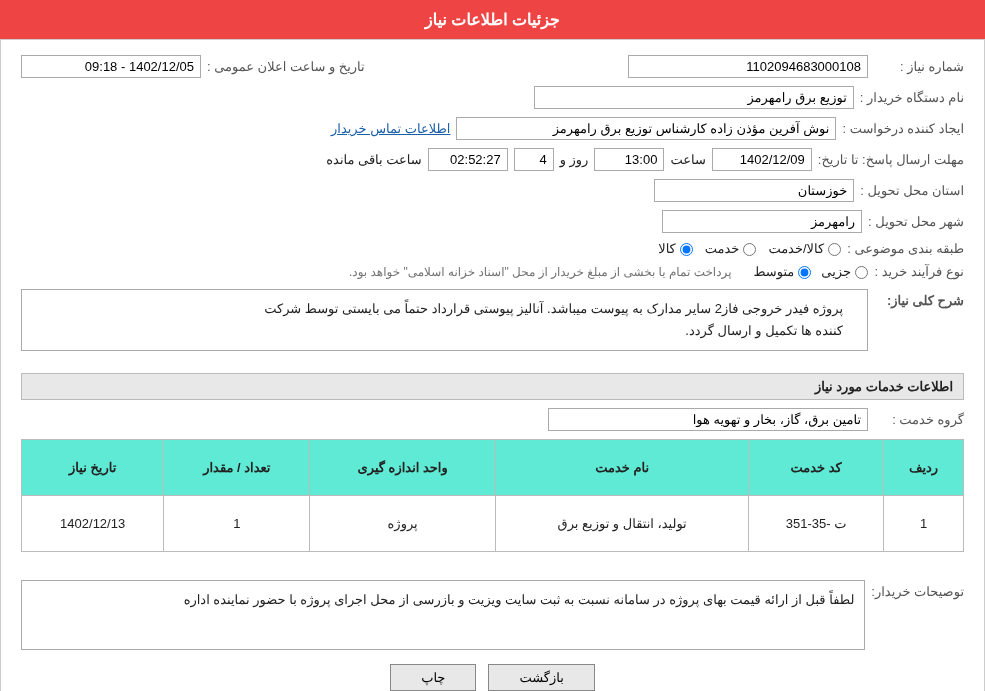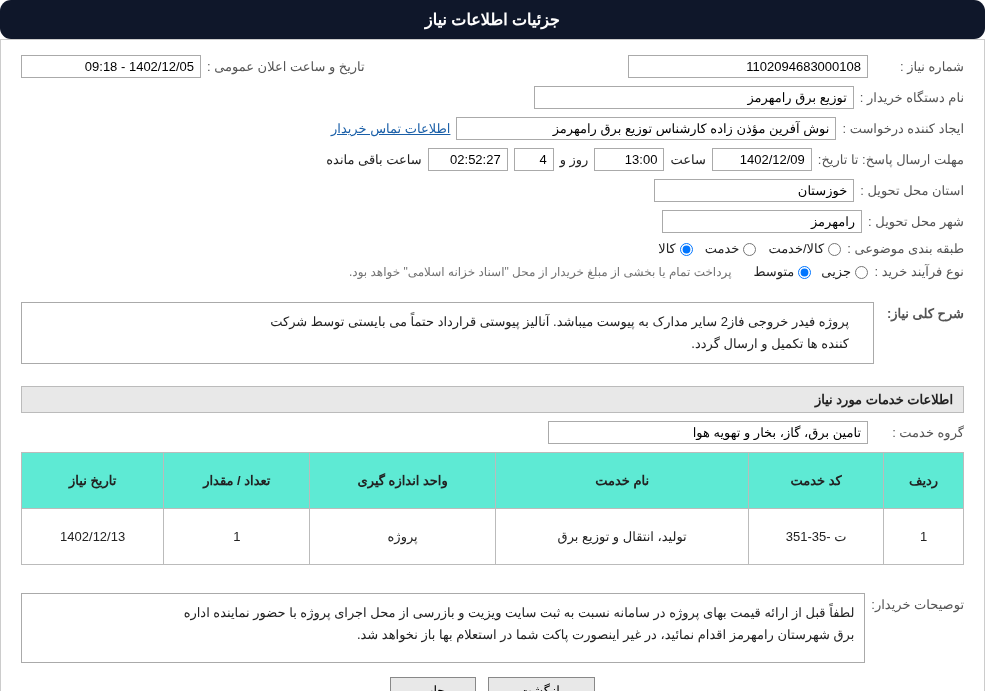--- a/index.html
+++ b/index.html
@@ -9,27 +9,26 @@
       background: #f0f0f0;
       direction: rtl;
       color: #222;
     }
     .page-wrapper {
       max-width: 985px;
       margin: 0 auto;
       background: #fff;
     }
     .header-bar {
-      background: #0f172a;
+      background: #ef4444;
       color: #fff;
       text-align: center;
       padding: 10px 0;
       font-size: 16px;
       font-weight: bold;
-      border-radius: 11px;
     }
     .content {
       padding: 15px 20px;
       border: 1px solid #ccc;
     }
     .form-row {
       display: flex;
       align-items: center;
       margin-bottom: 8px;
       gap: 6px;
@@ -218,21 +217,21 @@
           <span>جزیی</span>
         </label>
         <label class="radio-label">
           <input type="radio" name="process" checked="" style="">
           <span>متوسط</span>
         </label>
       </div>
       <span style="margin-right:16px; color:#737373; font-size:12px;">پرداخت تمام یا بخشی از مبلغ خریدار از محل "اسناد خزانه اسلامی" خواهد بود.</span>
     </div>
 
-    <div style="display:flex; align-items:flex-start; margin-bottom:10px; margin-top:23px;">
+    <div style="display:flex; align-items:flex-start; gap:6px; margin-bottom:10px; margin-top:10px;">
       <span class="label" style="padding-top:4px; font-weight:bold;">شرح کلی نیاز:</span>
       <div class="note-box" style="flex:1;">
         <div>پروژه فیدر خروجی فاز2 سایر مدارک به پیوست میباشد. آنالیز پیوستی قرارداد حتماً می بایستی توسط شرکت</div>
         <div>کننده ها تکمیل و ارسال گردد.</div>
       </div>
     </div>
 
     <div class="section-title">اطلاعات خدمات مورد نیاز</div>
 
     <div class="form-row">
@@ -260,21 +259,20 @@
           <td>1</td>
           <td>1402/12/13</td>
         </tr>
       </tbody>
     </table>
 
     <div class="buyer-note-row">
       <span class="buyer-note-label">توصیحات خریدار:</span>
       <div class="buyer-note" style="flex:1;">
         <div>لطفاً قبل از ارائه قیمت بهای پروژه در سامانه نسبت به ثبت سایت ویزیت و بازرسی از محل اجرای پروژه با حضور نماینده اداره</div>
-        <div>برق شهرستان رامهرمز اقدام نمائید، در غیر اینصورت پاکت شما در استعلام بها باز نخواهد شد.</div>
       </div>
     </div>
 
     <div class="buttons-row">
       <button class="btn btn-back">بازگشت</button>
       <button class="btn btn-print">چاپ</button>
     </div>
 
   </div>
 </div>

